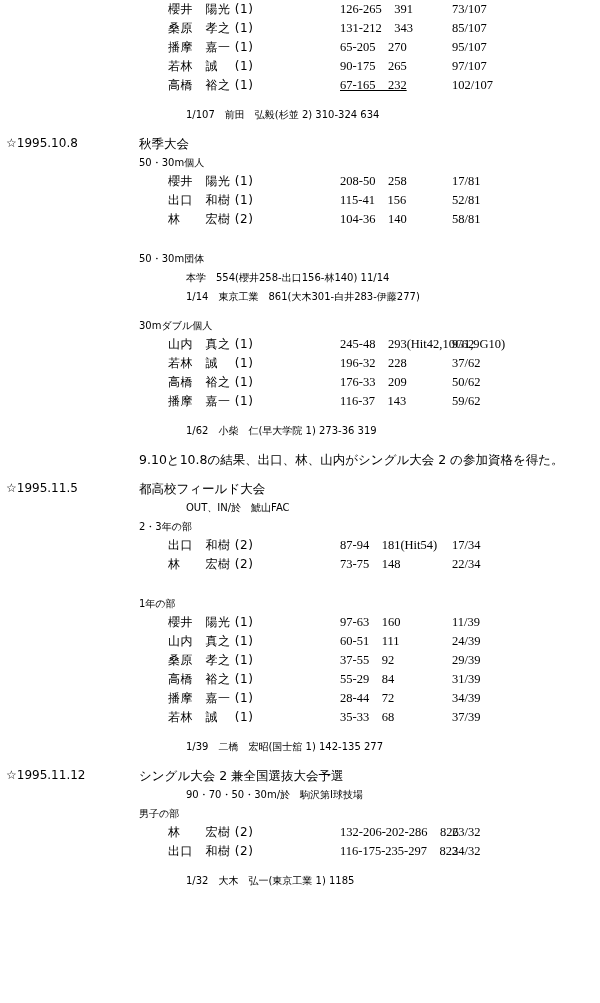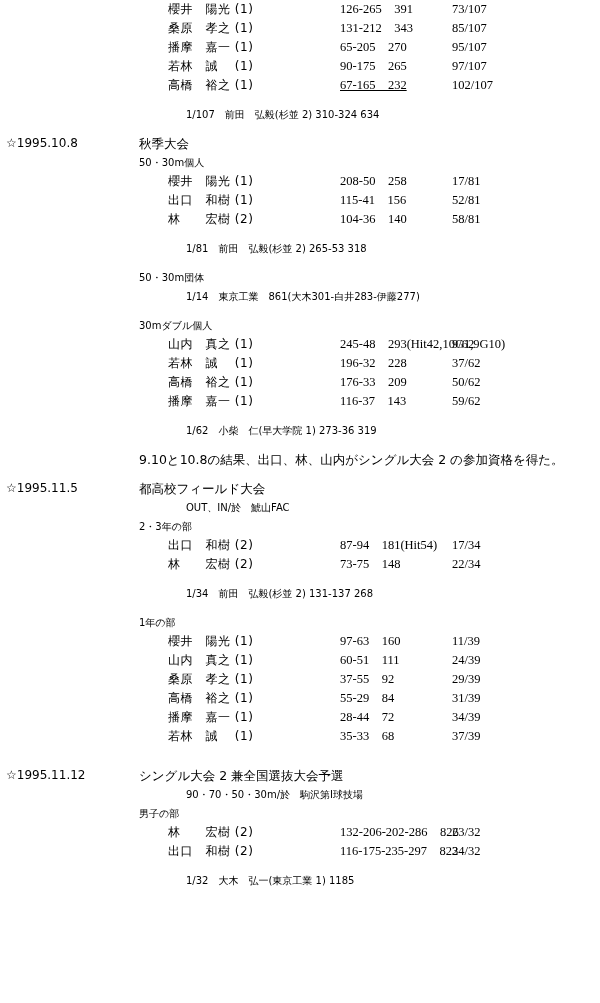--- a/index.html
+++ b/index.html
@@ -121,26 +121,26 @@
           <span class="cell jp name" style="left: 168px;">出口　和樹 (1)</span>
           <span class="cell num" style="left: 340px;">115-41　156</span>
           <span class="cell num" style="left: 452px;">52/81</span>
         </div>
         <div class="row">
           <span class="cell jp name" style="left: 168px;">林　　宏樹 (2)</span>
           <span class="cell num" style="left: 340px;">104-36　140</span>
           <span class="cell num" style="left: 452px;">58/81</span>
         </div>
         <div class="row spacer"></div>
-        <div class="row">
-          <span class="cell subheading" style="left: 186px;">1/81　前田　弘毅(杉並 2)  265-53  318</span>
-        </div>
         <div class="row spacer"></div>
         <div class="row">
           <span class="cell subheading" style="left: 139px;">50・30m団体</span>
+        </div>
+        <div class="row">
+          <span class="cell subheading" style="left: 186px;">本学　554(櫻井258-出口156-林140)  11/14</span>
         </div>
         <div class="row">
           <span class="cell subheading" style="left: 186px;">1/14　東京工業　861(大木301-白井283-伊藤277)</span>
         </div>
         <div class="row spacer"></div>
         <div class="row">
           <span class="cell subheading" style="left: 139px;">30mダブル個人</span>
         </div>
         <div class="row">
           <span class="cell jp name" style="left: 168px;">山内　真之 (1)</span>
@@ -187,23 +187,20 @@
           <span class="cell jp name" style="left: 168px;">出口　和樹 (2)</span>
           <span class="cell num" style="left: 340px;">87-94　181(Hit54)</span>
           <span class="cell num" style="left: 452px;">17/34</span>
         </div>
         <div class="row">
           <span class="cell jp name" style="left: 168px;">林　　宏樹 (2)</span>
           <span class="cell num" style="left: 340px;">73-75　148</span>
           <span class="cell num" style="left: 452px;">22/34</span>
         </div>
         <div class="row spacer"></div>
-        <div class="row">
-          <span class="cell subheading" style="left: 186px;">1/34　前田　弘毅(杉並 2)  131-137  268</span>
-        </div>
         <div class="row spacer"></div>
         <div class="row">
           <span class="cell subheading" style="left: 139px;">1年の部</span>
         </div>
         <div class="row">
           <span class="cell jp name" style="left: 168px;">櫻井　陽光 (1)</span>
           <span class="cell num" style="left: 340px;">97-63　160</span>
           <span class="cell num" style="left: 452px;">11/39</span>
         </div>
         <div class="row">
@@ -225,20 +222,23 @@
           <span class="cell jp name" style="left: 168px;">播摩　嘉一 (1)</span>
           <span class="cell num" style="left: 340px;">28-44　72</span>
           <span class="cell num" style="left: 452px;">34/39</span>
         </div>
         <div class="row">
           <span class="cell jp name" style="left: 168px;">若林　誠　 (1)</span>
           <span class="cell num" style="left: 340px;">35-33　68</span>
           <span class="cell num" style="left: 452px;">37/39</span>
         </div>
         <div class="row spacer"></div>
+        <div class="row">
+          <span class="cell subheading" style="left: 186px;">1/39　二橋　宏昭(国士舘 1)  142-135  277</span>
+        </div>
       </div>
       <div class="row spacer"></div>
       <div style="position: relative;">
         <div class="row">
           <span class="cell heading" style="left: 139px;">シングル大会 2 兼全国選抜大会予選</span>
           <span class="date jp">☆1995.11.12</span>
         </div>
         <div class="row">
           <span class="cell subheading" style="left: 186px;">90・70・50・30m/於　駒沢第Ⅰ球技場</span>
         </div>

